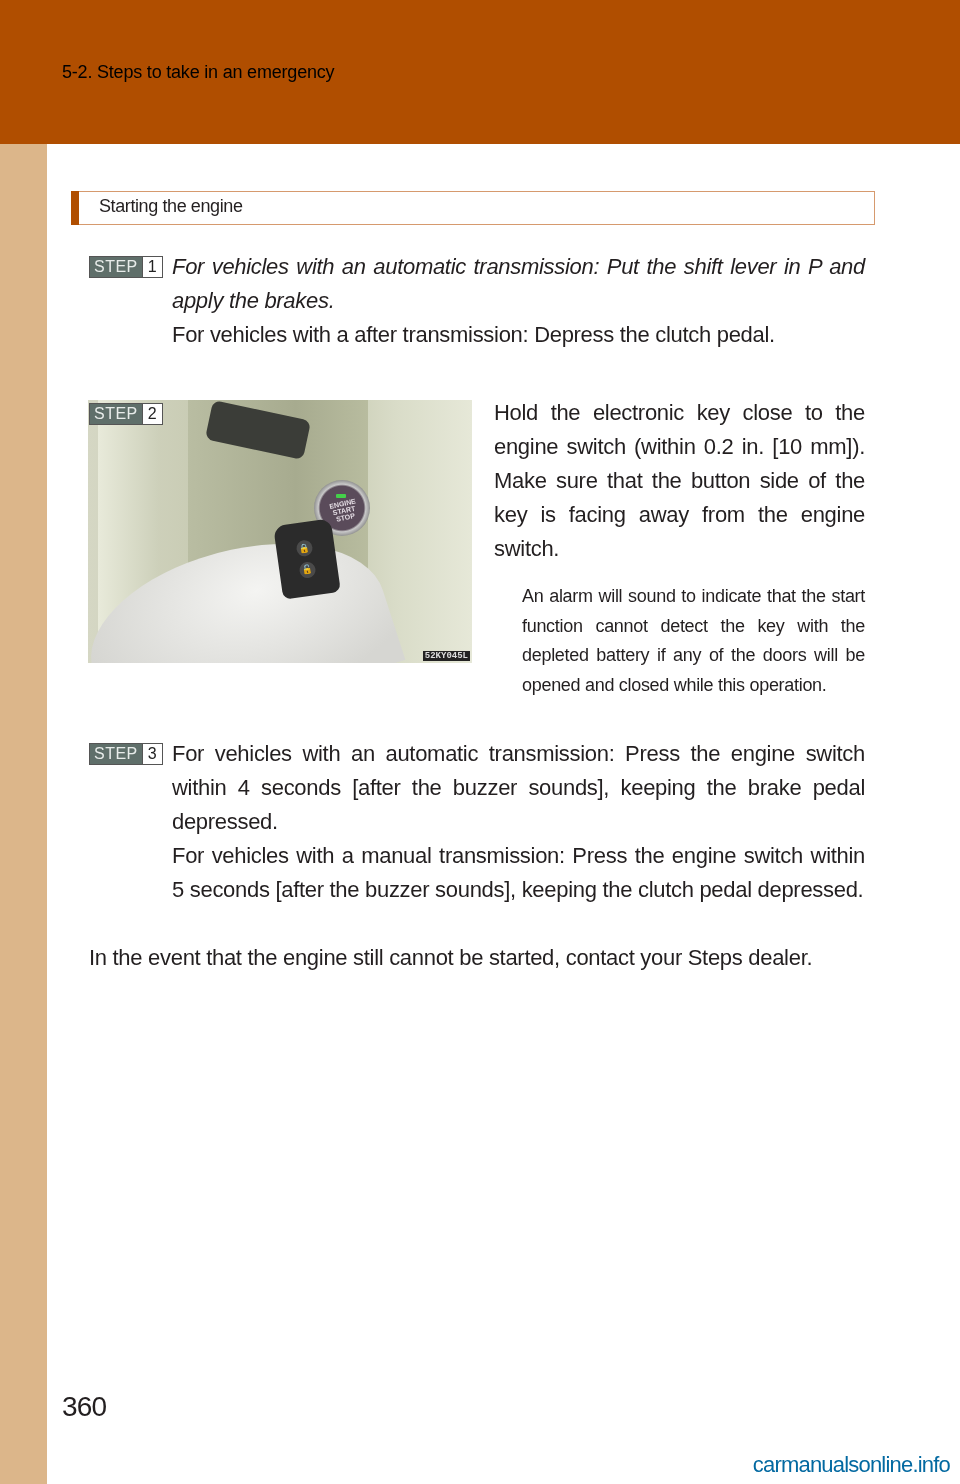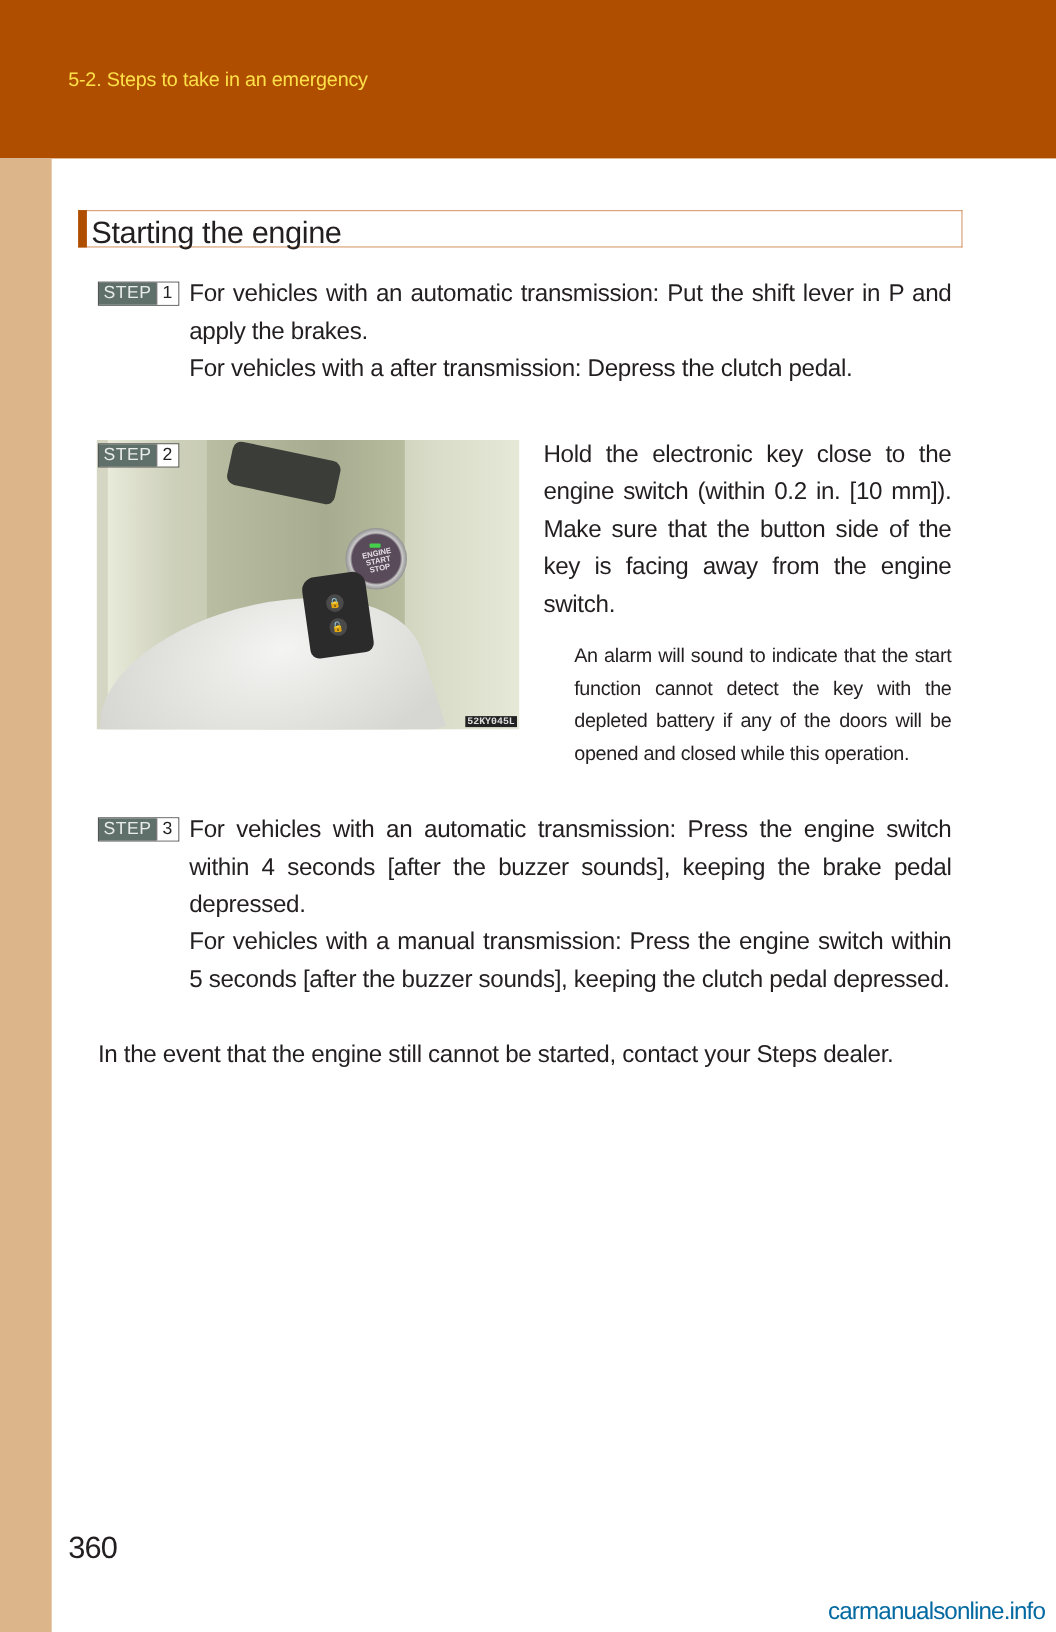--- a/index.html
+++ b/index.html
@@ -8,35 +8,35 @@
     background: #ffffff;
     font-family: "Liberation Sans", "DejaVu Sans", sans-serif;
     color: #231f20;
   }
   .header {
     position: absolute; left: 0; top: 0; width: 960px; height: 144px;
     background: #b04e00;
   }
   .header-title {
     position: absolute; left: 62px; top: 62px;
-    color: #fde047; font-size: 18px; letter-spacing: -0.2px;
+    color: #000000; font-size: 18px; letter-spacing: -0.2px;
   }
   .side-bar {
     position: absolute; left: 0; top: 144px; width: 47px; height: 1340px;
     background: #dcb68a;
   }
   .section-heading {
     position: absolute; left: 71px; top: 191px; width: 804px; height: 34px;
     border: 1px solid #d69a6e; border-left: none; box-sizing: border-box;
   }
   .section-heading .bar {
     position: absolute; left: 0; top: -1px; width: 8px; height: 34px; background: #b04e00;
   }
   .section-heading .title {
-    position: absolute; left: 12px; top: 4px; font-size: 28px; letter-spacing: -0.4px;
+    position: absolute; left: 28px; top: 4px; font-size: 18px; letter-spacing: -0.4px;
   }
   .step-badge {
     position: absolute; display: flex; height: 22px; border: 1px solid #555;
     box-sizing: border-box; font-size: 16px; line-height: 20px;
   }
   .step-badge .step-word {
     background: #5f6f6a; color: #e8ecea; padding: 0 4px; letter-spacing: 0.5px;
   }
   .step-badge .step-num {
     background: #fff; color: #222; padding: 0 5px; border-left: 1px solid #555;
@@ -112,21 +112,21 @@
 
 <div class="section-heading">
   <div class="bar"></div>
   <div class="title">Starting the engine</div>
 </div>
 
 <div class="step-badge" style="left:89px; top:256px;">
   <span class="step-word">STEP</span>
   <span class="step-num">1</span>
 </div>
-<div class="para" style="left:172px; top:250px; width:693px;">For vehicles with an automatic transmission: Put the shift lever in P and apply the brakes.</div>
+<div class="para" style="left:172px; top:250px; width:693px;font-style:italic;">For vehicles with an automatic transmission: Put the shift lever in P and apply the brakes.</div>
 <div class="para" style="left:172px; top:318px; width:693px;">For vehicles with a after transmission: Depress the clutch pedal.</div>
 
 <div class="illustration">
   <div class="pillar"></div>
   <div class="column"></div>
   <div class="stalk"></div>
   <div class="switch-ring"></div>
   <div class="switch-led"></div>
   <div class="switch-label">ENGINE START STOP</div>
   <div class="hand"></div>

